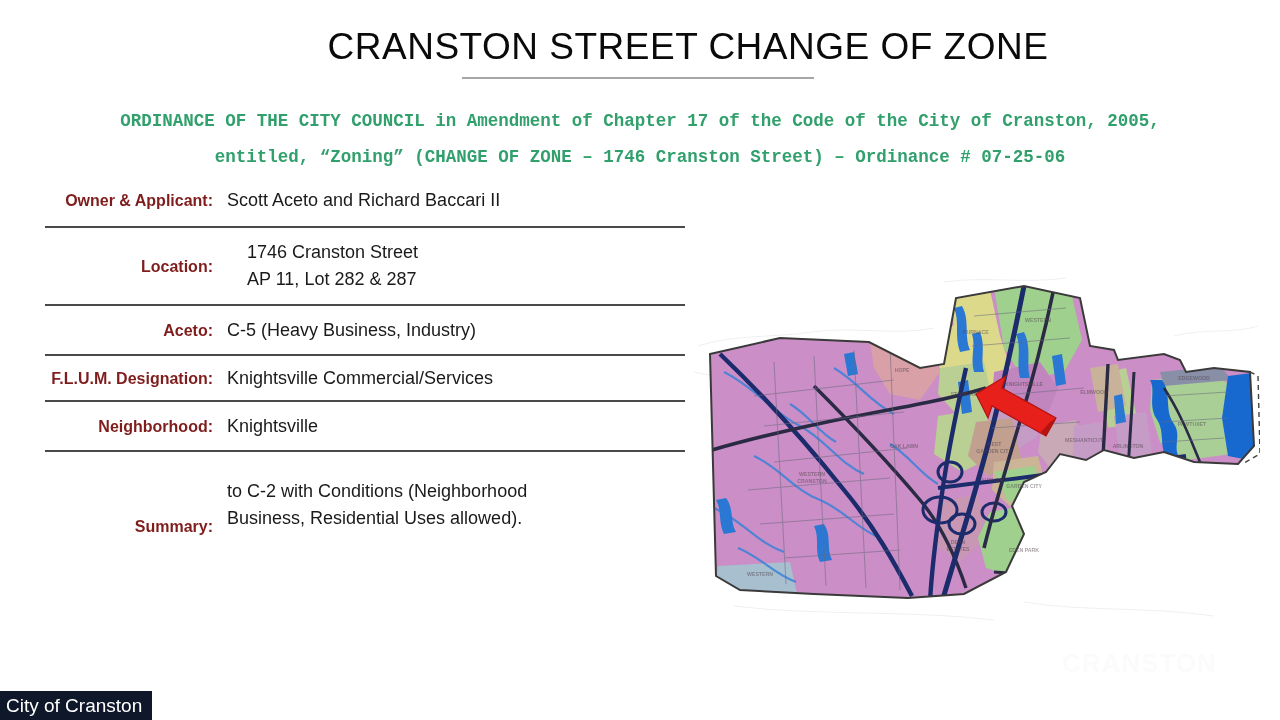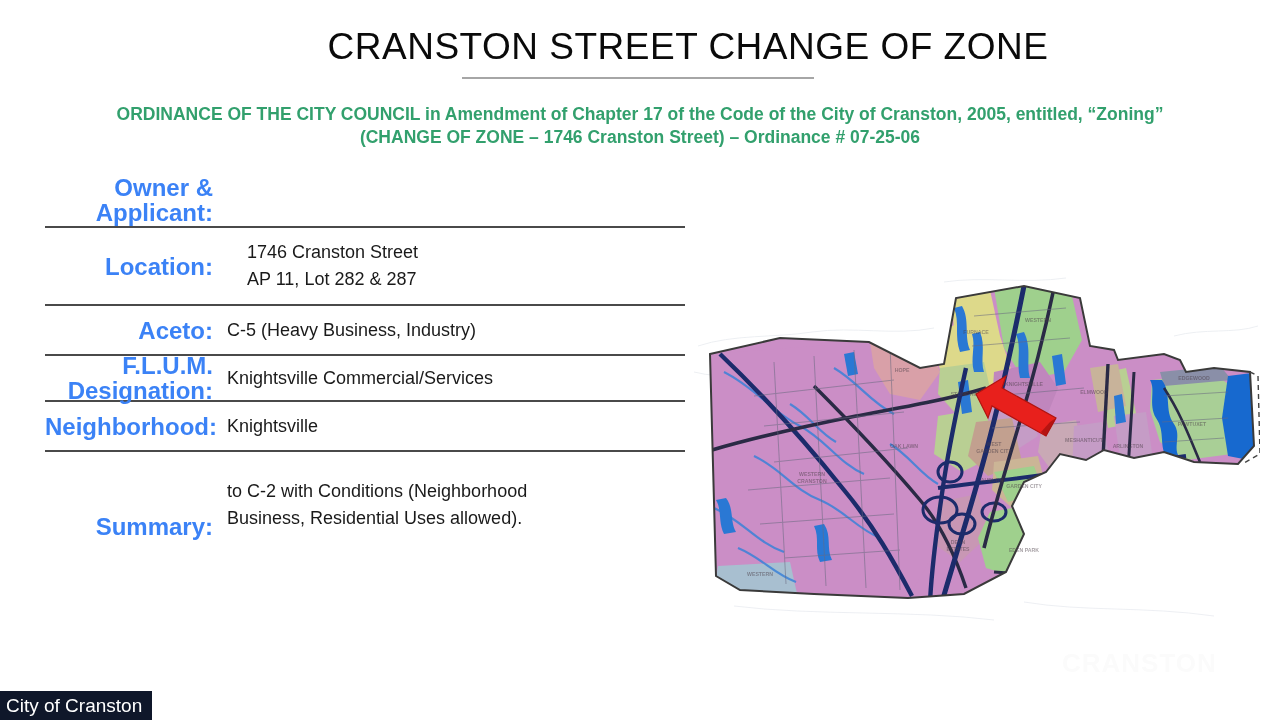--- a/index.html
+++ b/index.html
@@ -40,24 +40,24 @@
     background: #a6a6a6;
   }
 
   
   #subtitle {
     position: absolute;
     top: 103px;
     left: 90px;
     width: 1100px;
     text-align: center;
-    font-family: Liberation Sans, sans-serif;
+    font-family: Liberation Mono, monospace;
     font-weight: bold;
     font-size: 17.5px;
-    line-height: 23px;
+    line-height: 36px;
     color: #32a06d;
   }
 
   
   #info-table {
     position: absolute;
     top: 174px;
     left: 45px;
     width: 640px;
   }
@@ -66,23 +66,23 @@
     align-items: center;
     position: relative;
   }
   .t-label {
     width: 182px;
     flex: 0 0 182px;
     text-align: right;
     padding-right: 14px;
     box-sizing: border-box;
     font-weight: bold;
-    font-size: 24px;
+    font-size: 16px;
     line-height: 25px;
-    color: #3b82f6;
+    color: #7f1d1d;
   }
   .t-value {
     flex: 1 1 auto;
     font-size: 18px;
     line-height: 27px;
     color: #1a1a1a;
   }
   .t-value .vline { display: block; }
   .t-sep {
     height: 2px;
@@ -141,20 +141,23 @@
 <div id="title-rule"></div>
 
 <div id="subtitle">ORDINANCE OF THE CITY COUNCIL in Amendment of Chapter 17 of the Code of the City of Cranston, 2005, entitled, “Zoning” (CHANGE OF ZONE – 1746 Cranston Street) – Ordinance # 07-25-06</div>
 
 <div id="info-table">
 
   <div class="t-row r-owner">
     <div class="t-label">
       <span class="vline">Owner &amp;</span>
       <span class="vline">Applicant:</span>
+    </div>
+    <div class="t-value">
+      <span class="vline">Scott Aceto and Richard Baccari II</span>
     </div>
   </div>
   <div class="t-sep"></div>
 
   <div class="t-row r-location">
     <div class="t-label">
       <span class="vline">Location:</span>
     </div>
     <div class="t-value">
       <span class="vline">1746 Cranston Street</span>

